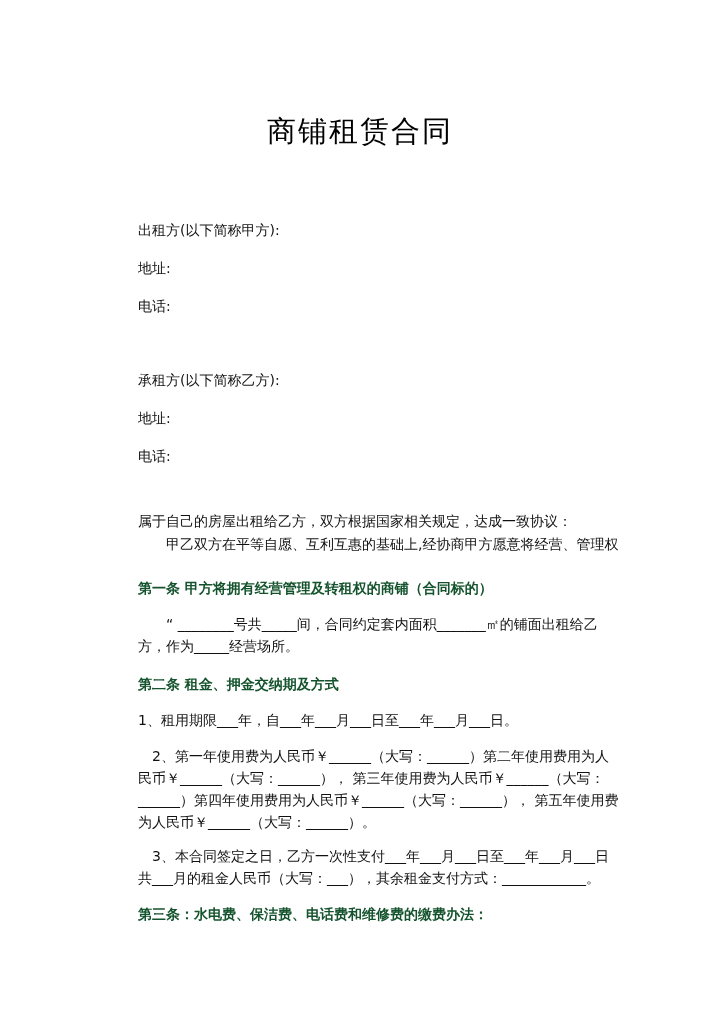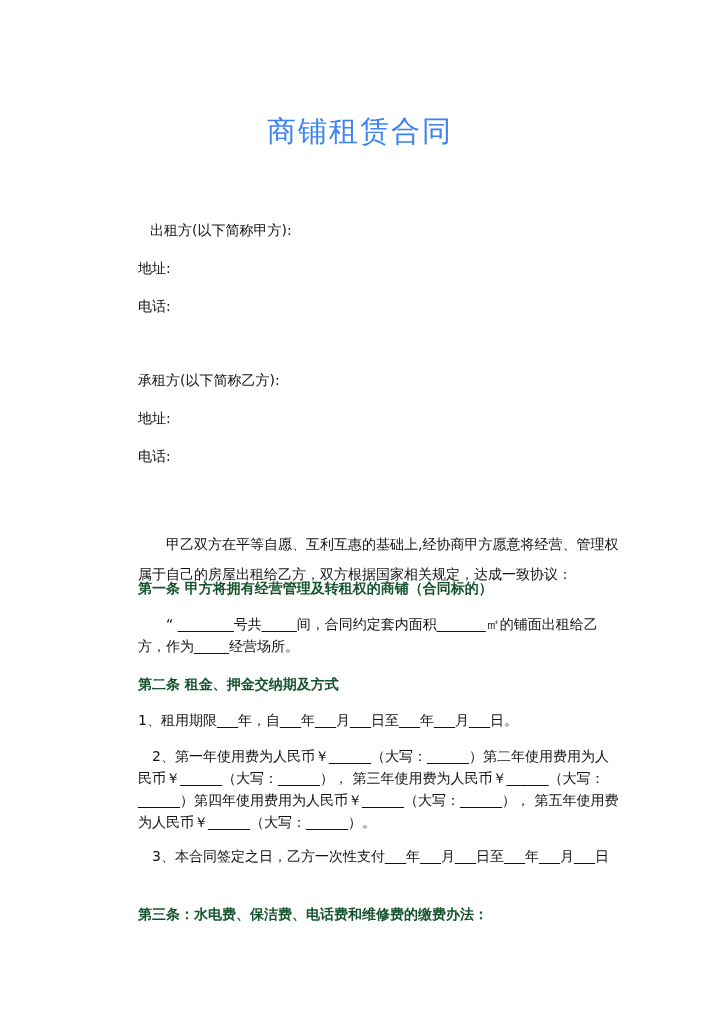--- a/index.html
+++ b/index.html
@@ -24,21 +24,21 @@
     }
     .title {
       position: absolute;
       top: 112px;
       left: 0;
       width: 720px;
       text-align: center;
       font-family: "DejaVu Serif", "Liberation Serif", serif;
       font-size: 29px;
       letter-spacing: 2px;
-      color: #3b82f6;
+      color: #000000;
       margin: 0;
       font-weight: normal;
     }
     .line {
       position: absolute;
       left: 138px;
       font-size: 14px;
       line-height: 20px;
       white-space: nowrap;
       color: #111;
@@ -54,48 +54,49 @@
       margin: 0;
     }
   </style>
 </head>
 <body>
 
 <div class="page">
 
   <h1 class="title">商铺租赁合同</h1>
 
-  <div class="line" style="top:220px;margin-left:12px;">出租方(以下简称甲方):</div>
+  <div class="line" style="top:220px;">出租方(以下简称甲方):</div>
   <div class="line" style="top:258px;">地址:</div>
   <div class="line" style="top:296px;">电话:</div>
 
   <div class="line" style="top:370px;">承租方(以下简称乙方):</div>
   <div class="line" style="top:408px;">地址:</div>
   <div class="line" style="top:446px;">电话:</div>
 
   <div class="line" style="top:522px; left:138px;margin-top:12px;">
     <span style="display:inline-block;width:28px;"></span><span>甲乙双方在平等自愿、互利互惠的基础上,经协商甲方愿意将经营、管理权</span>
   </div>
-  <div class="line" style="top:564px; left:138px;">属于自己的房屋出租给乙方，双方根据国家相关规定，达成一致协议：</div>
+  <div class="line" style="top:512px; left:138px;font-family:Liberation Mono, monospace;">属于自己的房屋出租给乙方，双方根据国家相关规定，达成一致协议：</div>
 
   <div class="heading" style="top:578px;">第一条  甲方将拥有经营管理及转租权的商铺（合同标的）</div>
   <div class="line" style="top:614px;">
     <span style="display:inline-block;width:28px;"></span><span>“ ________号共_____间，合同约定套内面积_______㎡的铺面出租给乙</span>
   </div>
   <div class="line" style="top:636px;">方，作为_____经营场所。</div>
 
   <div class="heading" style="top:674px;">第二条  租金、押金交纳期及方式</div>
   <div class="line" style="top:710px;">1、租用期限___年，自___年___月___日至___年___月___日。</div>
 
   <div class="line" style="top:746px;">
     <span style="display:inline-block;width:14px;"></span><span>2、第一年使用费为人民币￥______（大写：______）第二年使用费用为人</span>
   </div>
   <div class="line" style="top:768px;">民币￥______（大写：______），  第三年使用费为人民币￥______（大写：</div>
   <div class="line" style="top:812px;">为人民币￥______（大写：______）。</div>
   <div class="line" style="top:790px;">______）第四年使用费用为人民币￥______（大写：______），  第五年使用费</div>
 
   <div class="line" style="top:846px;">
     <span style="display:inline-block;width:14px;"></span><span>3、本合同签定之日，乙方一次性支付___年___月___日至___年___月___日</span>
   </div>
+  <div class="line" style="top:868px;">共___月的租金人民币（大写：___），其余租金支付方式：____________。</div>
 
   <div class="heading" style="top:904px;">第三条：水电费、保洁费、电话费和维修费的缴费办法：</div>
 
 </div>
 
 </body></html>

